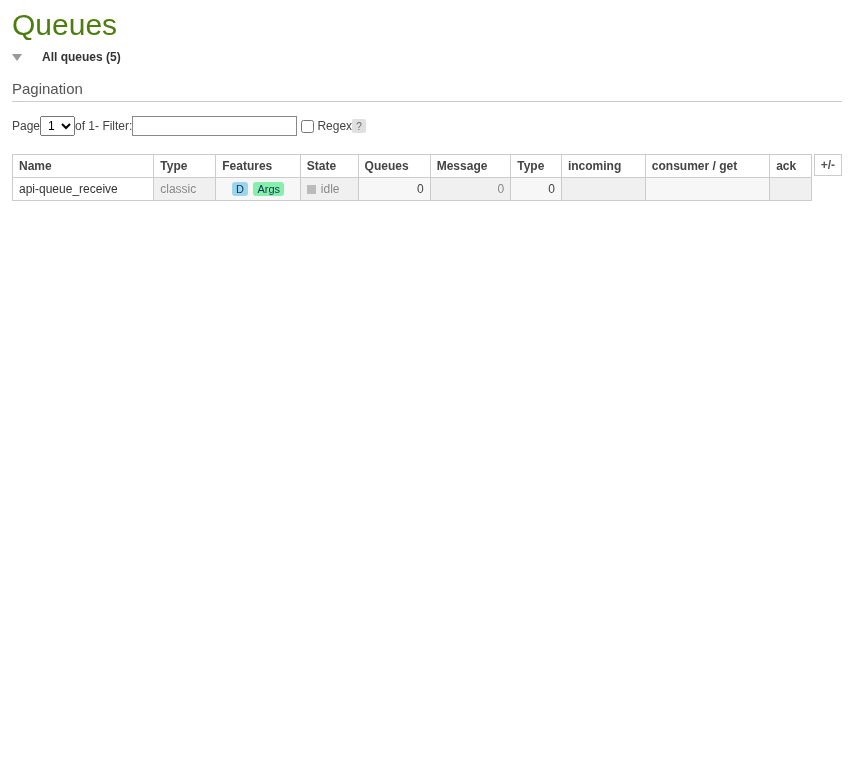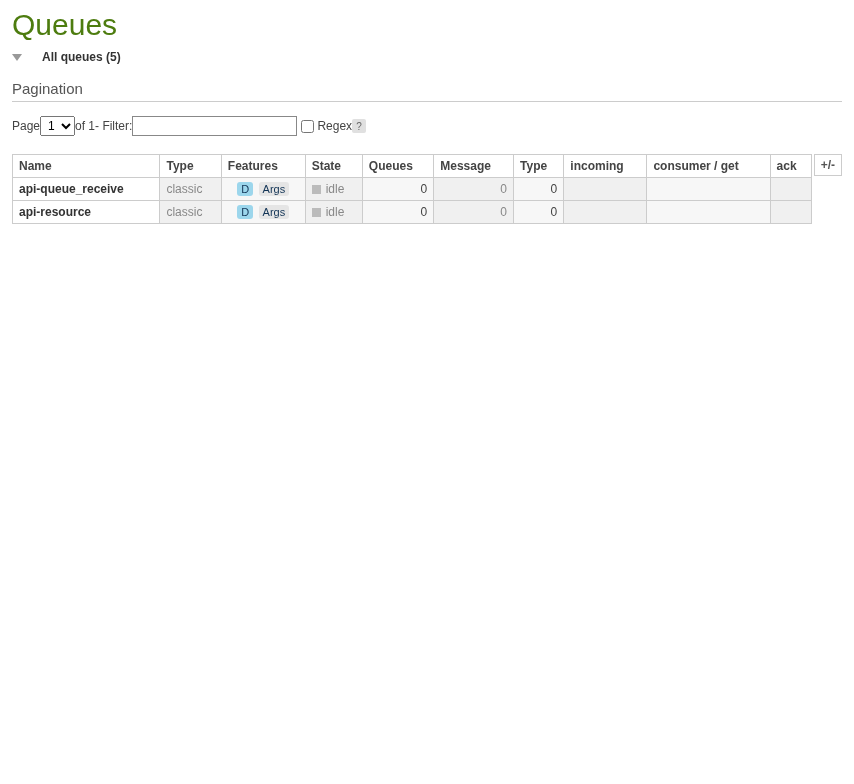--- a/index.html
+++ b/index.html
@@ -82,33 +82,33 @@
     font-weight: normal;
     color: #555;
   }
   table.grid th.col {
     background: #fff;
     font-weight: bold;
   }
   table.grid td.gray { background: #f0f0f0; color:#888; }
   table.grid td.alt  { background: #f7f7f7; }
   table.grid td.num  { text-align: right; }
-  table.grid td.name { font-weight: bold; color:#333; }
+  table.grid td.name { font-weight: normal; color:#333; }
   .badge {
     display: inline-block;
     min-width: 14px;
     padding: 1px 4px;
     border-radius: 3px;
     background: #9cd6ec;
     color: #135;
     font-size: 11px;
     text-align: center;
     margin: 0 1px;
   }
-  .badge.args { background:#e5e5e5; }
+  .badge.args { background:#86efac; }
   .badge.i { }
   .state-dot {
     display:inline-block;
     width:9px; height:9px;
     background:#bbb;
     margin-right:5px;
     vertical-align:middle;
   }
   .plusminus {
     display:inline-block;
@@ -207,32 +207,20 @@
             <td class="gray">classic</td>
             <td class="alt" style="text-align:center"><span class="badge d">D</span> <span class="badge args">Args</span></td>
             <td class="gray"><span class="state-dot"></span>idle</td>
             <td class="alt num">0</td>
             <td class="gray num">0</td>
             <td class="alt num">0</td>
             <td class="gray"></td>
             <td class="alt"></td>
             <td class="gray"></td>
           </tr>
-          <tr>
-            <td class="name">api-resource</td>
-            <td class="gray">classic</td>
-            <td class="alt" style="text-align:center"><span class="badge d">D</span> <span class="badge args">Args</span></td>
-            <td class="gray"><span class="state-dot"></span>idle</td>
-            <td class="alt num">0</td>
-            <td class="gray num">0</td>
-            <td class="alt num">0</td>
-            <td class="gray"></td>
-            <td class="alt"></td>
-            <td class="gray"></td>
-          </tr>
         </tbody>
     </table>
   </div>
 </div>
 
 <div class="redbox" style="left:12px; top:324px; width:581px; height:30px;"></div>
 
 <div class="overlay">
   <h1>Exchanges</h1>
   <div class="section-toggle">

